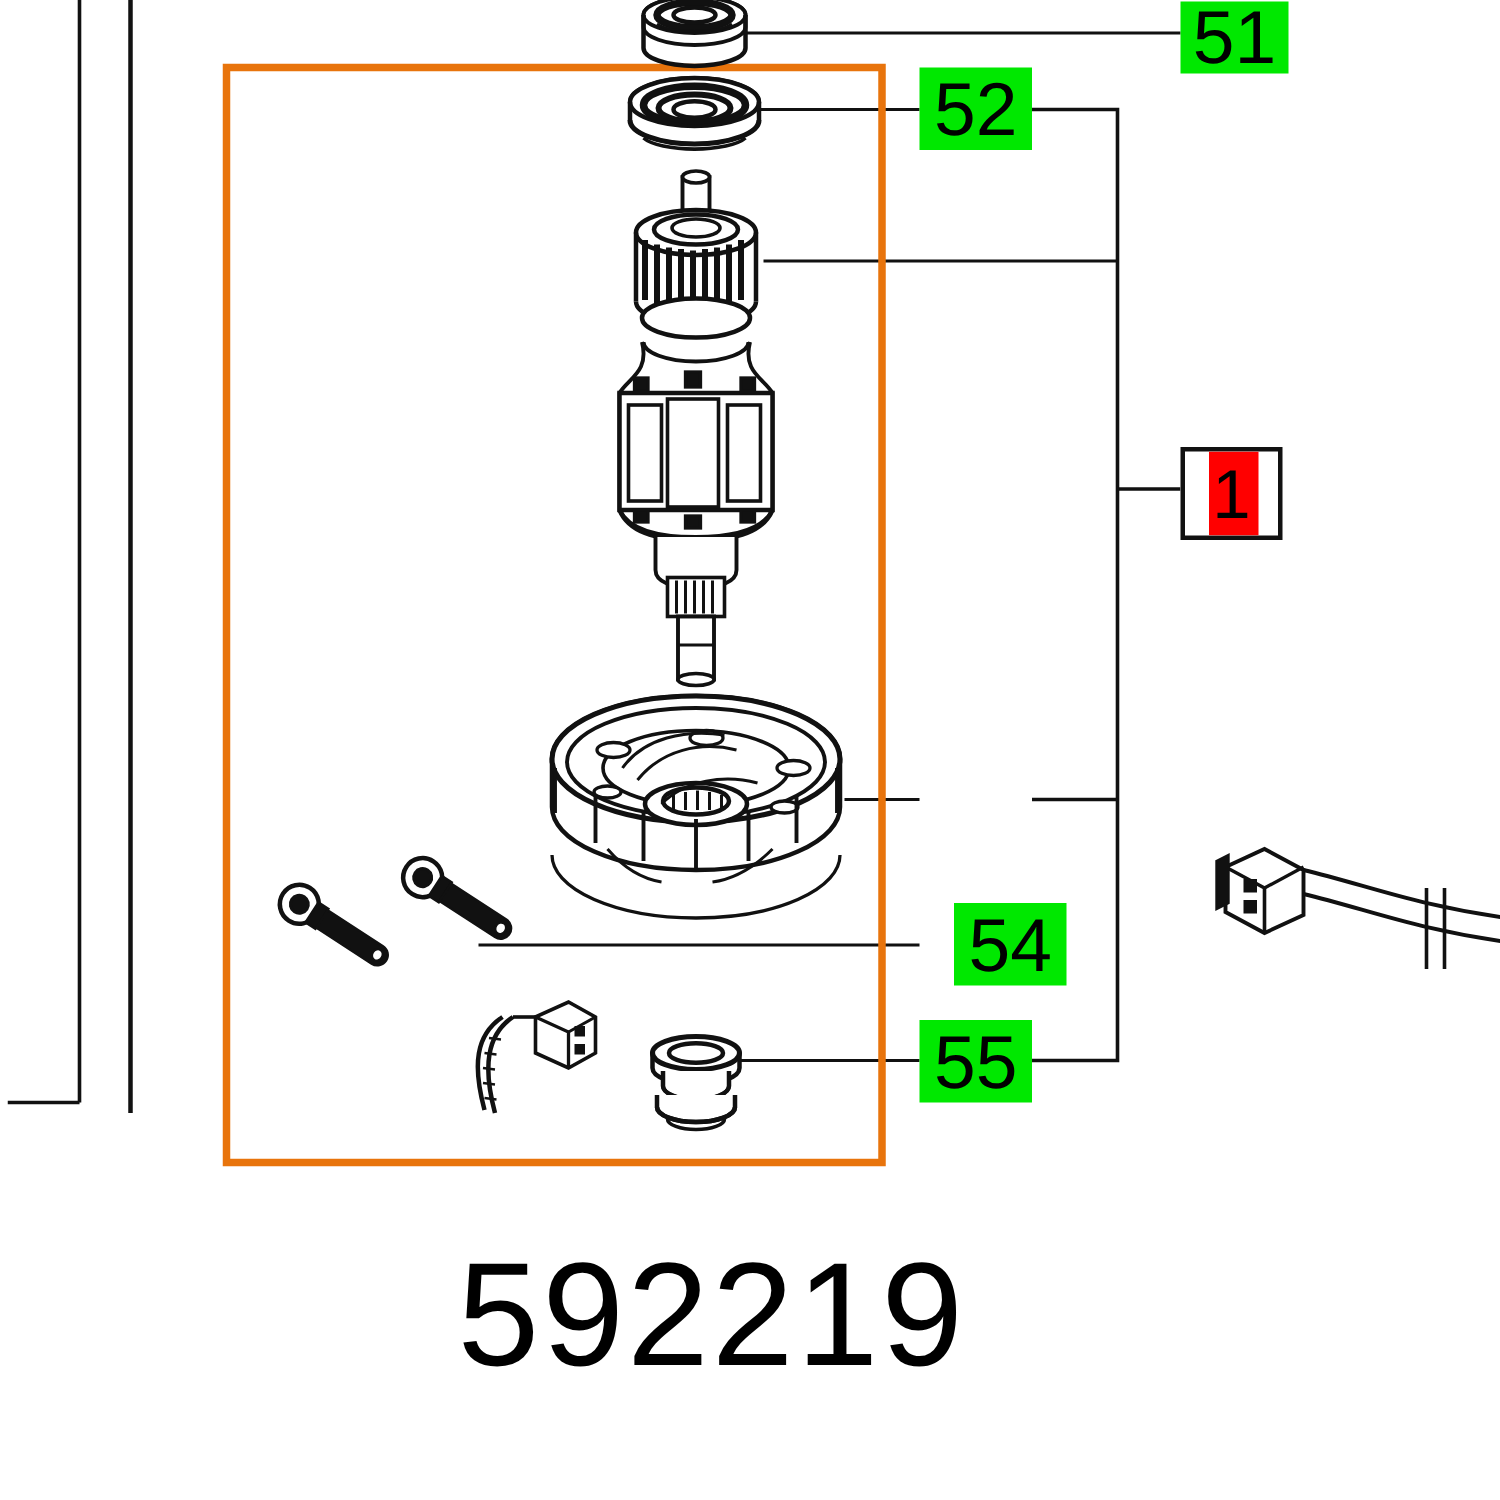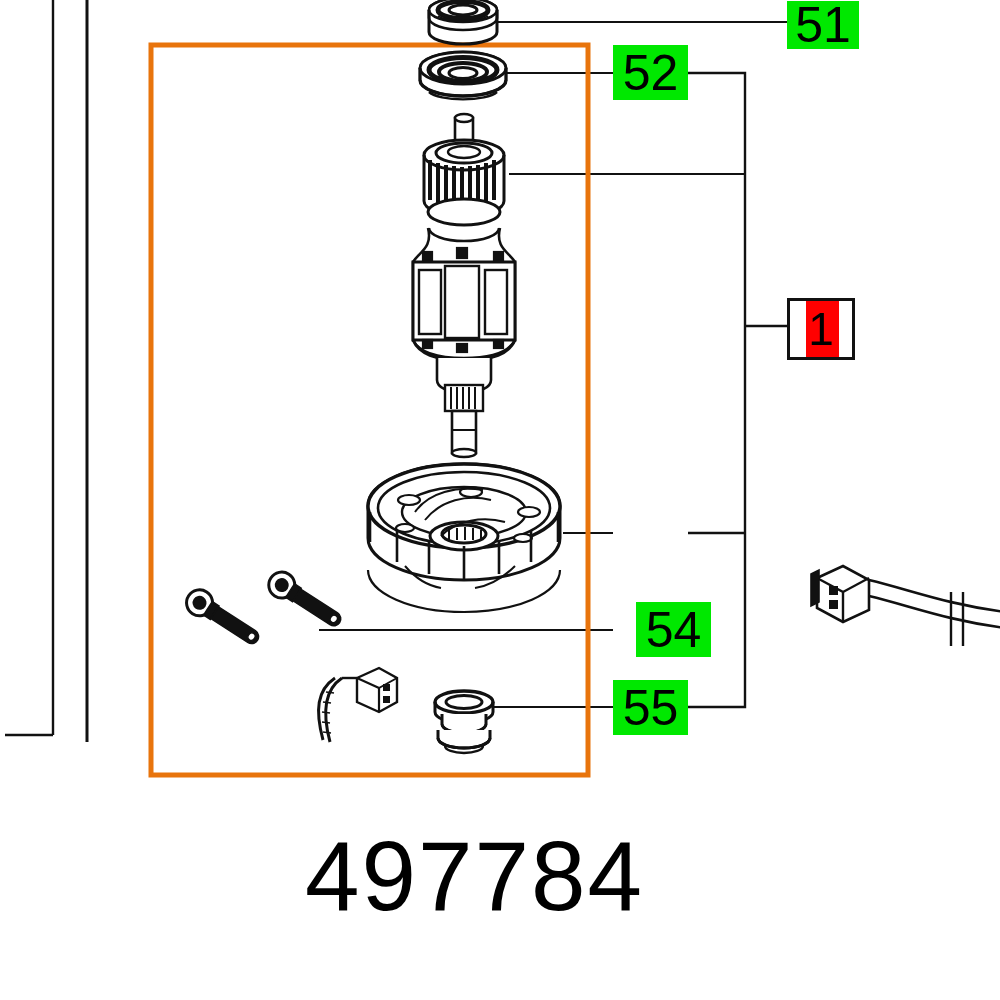--- a/index.html
+++ b/index.html
@@ -279,15 +279,15 @@
 
   <div class="callout green" style="left:608px;top:680px;width:75px;height:55px;">
     <span>55</span>
   </div>
 
   <div class="callout assembly" style="left:782px;top:298px;width:68px;height:62px;">
     <span class="redband" style="left:16px;width:33px;"></span>
     <span class="num">1</span>
   </div>
 
-  <div id="partnumber" style="left:300px;top:820px;font-size:98px;">497784</div>
+  <div id="partnumber" style="left:300px;top:820px;font-size:98px;">592219</div>
 
 </div>
 
 </body></html>

